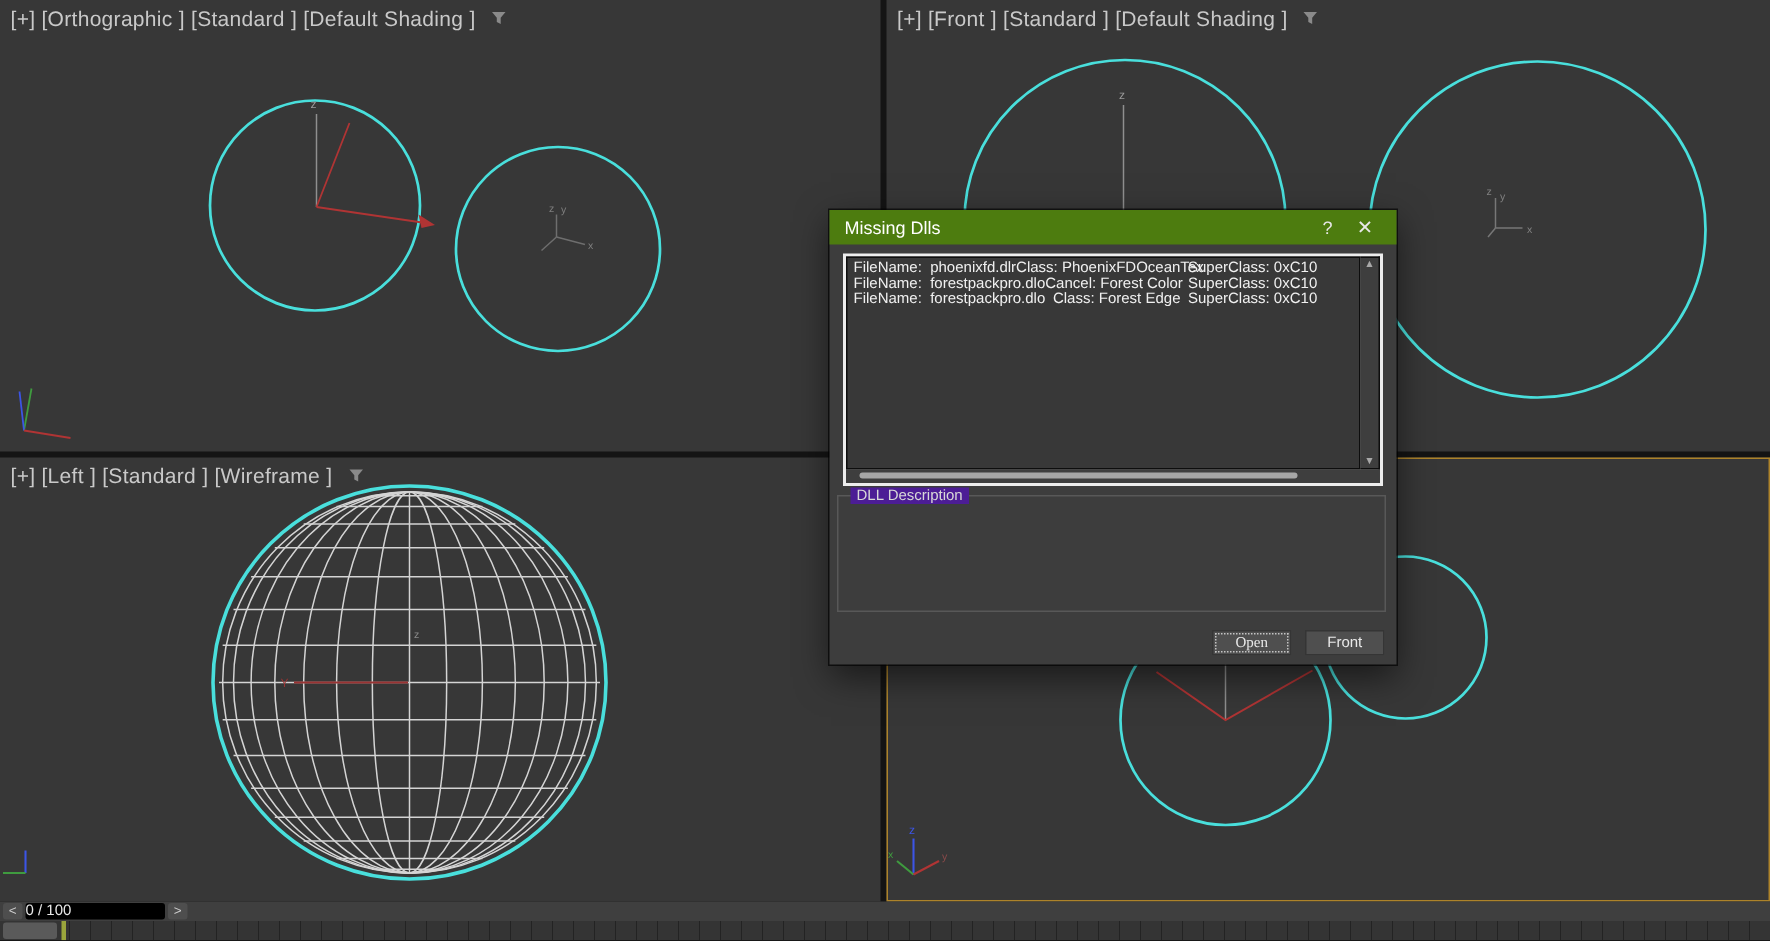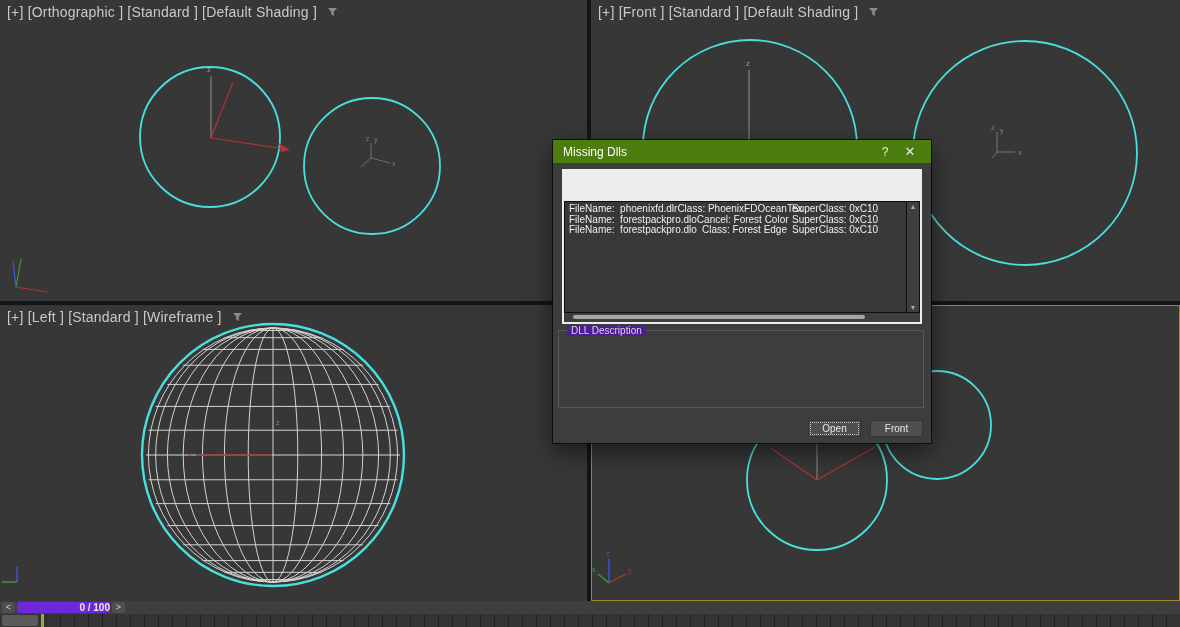--- a/index.html
+++ b/index.html
@@ -19,49 +19,49 @@
           background:#3d3d3d;box-shadow:0 8px 22px rgba(0,0,0,.55),0 0 0 1px rgba(0,0,0,.65);}
   .dlg-title{height:23px;background:#4d7c0f;display:flex;align-items:center;padding:0 8px 0 10px;}
   .dlg-title .t{flex:1;font-size:12px;color:#ffffff;}
   .dlg-title .hb{width:24px;text-align:center;font-size:12px;color:#e8e8e8;}
   .dlg-title .cb{width:26px;text-align:center;font-size:13px;color:#e8e8e8;}
   .dlg-body{position:relative;height:280px;}
 
   .list-frame{position:absolute;left:9px;top:6px;width:360px;height:155px;
               background:#ededed;padding:2px;box-sizing:border-box;}
   .list-inner{display:flex;flex-direction:column;height:100%;}
-  .list-main{display:flex;flex:1;min-height:0;margin-top:30px;}
+  .list-main{display:flex;flex:1;min-height:0;}
   .dll-list{flex:1;background:#383838;border:1px solid #0d0d0d;overflow:hidden;padding:2px 0 0 4px;box-sizing:border-box;}
   .dll-row{display:flex;font-size:10px;line-height:10.5px;color:#f0f0f0;white-space:pre;}
   .dll-row .c1{width:218px;display:flex;justify-content:space-between;}
   .dll-row .sup{padding-left:5px;}
   .vscroll{width:13px;background:#3e3e3e;border:1px solid #0d0d0d;border-left:none;
            display:flex;flex-direction:column;justify-content:space-between;align-items:center;box-sizing:border-box;}
   .vscroll .ar{font-size:7px;color:#a8a8a8;line-height:9px;}
   .hscroll{height:9px;background:#3e3e3e;position:relative;}
   .hscroll .thumb{position:absolute;left:9px;top:2px;height:4px;width:82%;background:#a6a6a6;border-radius:2px;}
 
   .groupbox{position:absolute;left:5px;top:167px;width:366px;height:78px;
             border:1px solid #585858;box-sizing:border-box;}
   .groupbox .legend{position:absolute;top:-6px;left:8px;background:#4c1d95;
                     padding:0 4px;font-size:10px;color:#d8d8d8;}
 
   .btn-row{position:absolute;right:8px;bottom:6px;display:flex;gap:9px;}
   .btn{width:53px;height:17px;background:#4f4f4f;border:1px solid #353535;
        color:#e8e8e8;font-size:10px;display:flex;align-items:center;justify-content:center;box-sizing:border-box;}
-  .btn.default{outline:1px dotted #c4c4c4;outline-offset:-3px;}
+  .btn.default{outline:1px dotted #c4c4c4;outline-offset:-3px;font-family:Liberation Serif, serif;}
 
   
   .slider-row{position:absolute;left:0;top:601px;width:1180px;height:13px;background:#3f3f3f;}
   .sl-btn{position:absolute;top:1px;width:13px;height:11px;background:#4e4e4e;border-radius:2px;
           color:#cfcfcf;font-size:9px;line-height:11px;text-align:center;}
   .sl-prev{left:2px;}
   .sl-next{left:112px;}
-  .sl-field{position:absolute;left:17px;top:1px;width:93px;height:11px;background:#6d28d9;border-radius:2px;
-            color:#e9e9e9;font-size:10px;line-height:11px;text-align:right;font-weight:bold;}
+  .sl-field{position:absolute;left:17px;top:1px;width:93px;height:11px;background:#000000;border-radius:2px;
+            color:#e9e9e9;font-size:10px;line-height:11px;text-align:left;}
   .track-row{position:absolute;left:0;top:614px;width:1180px;height:13px;background:#343434;overflow:hidden;}
   .track-ticks{position:absolute;left:46px;right:0;top:0;bottom:0;
                background:repeating-linear-gradient(90deg,#232323 0 1px,transparent 1px 14px);}
   .track-thumb{position:absolute;left:2px;top:1px;width:36px;height:11px;background:#5a5a5a;border-radius:2px;}
   .track-marker{position:absolute;left:41px;top:0;width:3px;height:13px;background:#9aa53c;}
 </style>
 </head>
 <body>
 
 <div id="root">

